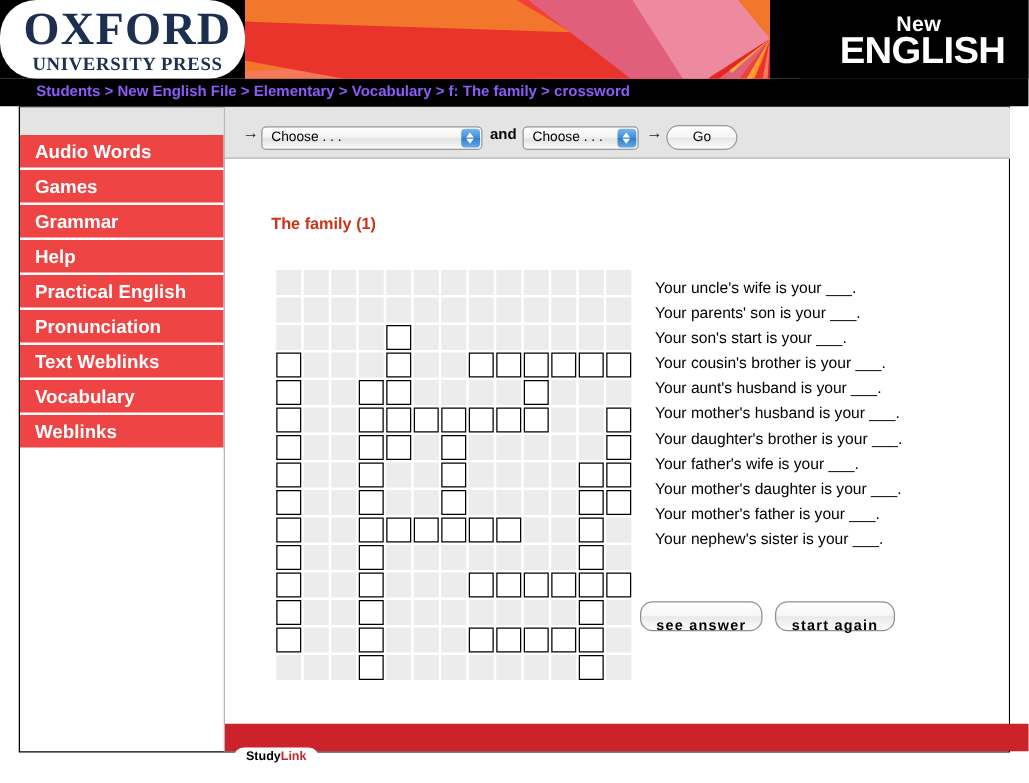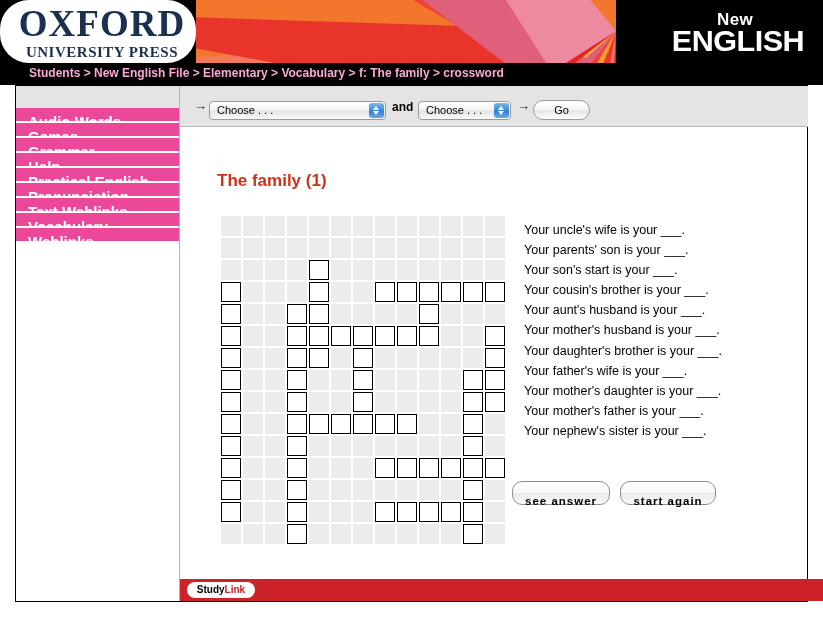--- a/index.html
+++ b/index.html
@@ -87,21 +87,21 @@
   }
 
   
   .breadcrumb-bar {
     position: absolute; left: 0; top: 63px;
     width: 823px; height: 22px;
     background: #000000;
   }
   .breadcrumb {
     position: absolute; left: 29px; top: 3px;
-    color: #f9a8d4;
+    color: #8b5cf6;
     font-size: 12px; font-weight: bold;
     white-space: nowrap;
   }
 
   
   .frame {
     position: absolute; left: 15px; top: 85px;
     width: 793px; height: 517px;
     border: 1px solid #000000;
     background: #ffffff;
@@ -113,22 +113,22 @@
   }
 
   
   .sidebar {
     position: absolute; left: 0px; top: 22px;
     width: 163px;
     background: #ffffff;
   }
   .side-item {
     position: relative;
-    height: 15px;
-    background: #ec4899;
+    height: 28px;
+    background: #ef4444;
     border-bottom: 2px solid #ffffff;
     cursor: pointer;
   }
   .side-item span {
     position: absolute; left: 12px; top: 5px;
     color: #ffffff;
     font-size: 15px; font-weight: bold;
     white-space: nowrap;
   }
 
@@ -190,21 +190,21 @@
     background: linear-gradient(to bottom, #ffffff 0%, #f6f6f6 48%, #e6e6e6 52%, #fdfdfd 100%);
     font-size: 11px; color: #000;
     text-align: center; line-height: 18px;
     cursor: pointer;
   }
 
   
   .ex-title {
     position: absolute; left: 37px; top: 85px;
     color: #cc3318;
-    font-size: 17px; font-weight: bold;
+    font-size: 13px; font-weight: bold;
   }
 
   .grid {
     position: absolute; left: 40px; top: 129px;
   }
   .grid-row { display: flex; }
   .cell {
     width: 22px; height: 22px;
   }
   .cell-blank {
@@ -252,21 +252,21 @@
     cursor: pointer;
   }
 
   
   .footer-bar {
     position: absolute; left: 0; bottom: 0;
     width: 791px; height: 22px;
     background: #cc2229;
   }
   .studylink {
-    position: absolute; left: 7px; top: 3px;
+    position: absolute; left: 7px; top: 19px;
     width: 68px; height: 16px;
     background: #ffffff;
     border-radius: 8px;
     font-size: 10px; font-weight: bold;
     line-height: 16px;
     text-align: center;
     white-space: nowrap;
   }
   .sl-study { color: #000000; }
   .sl-link  { color: #cc2229; }

